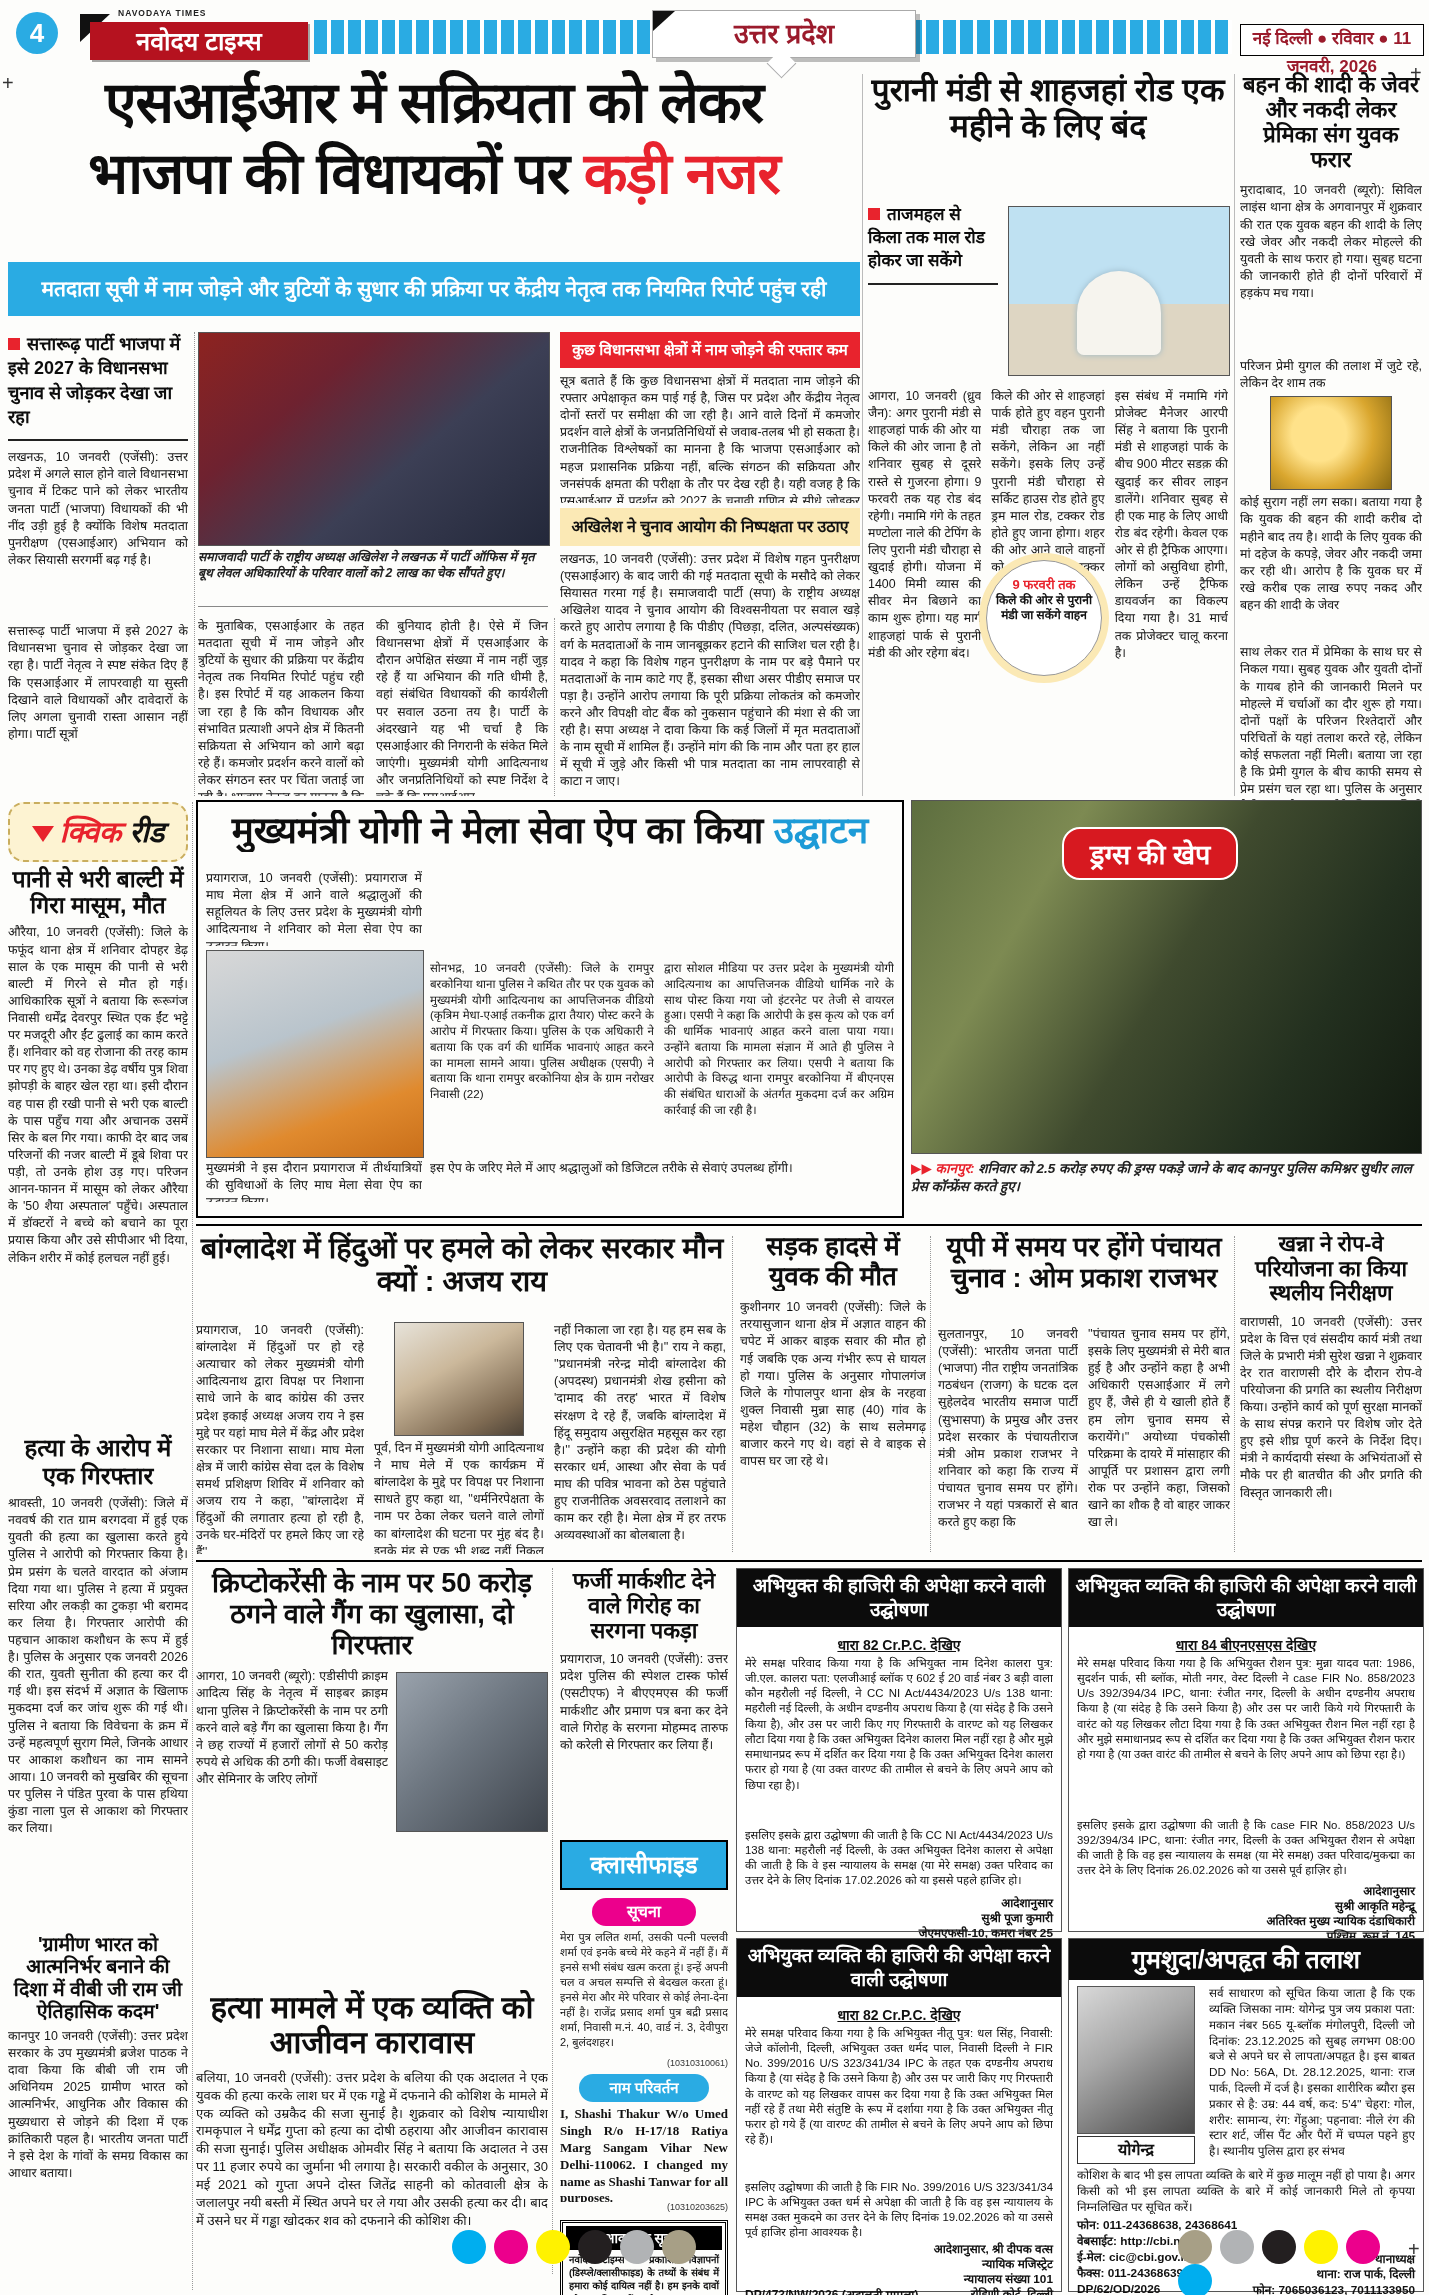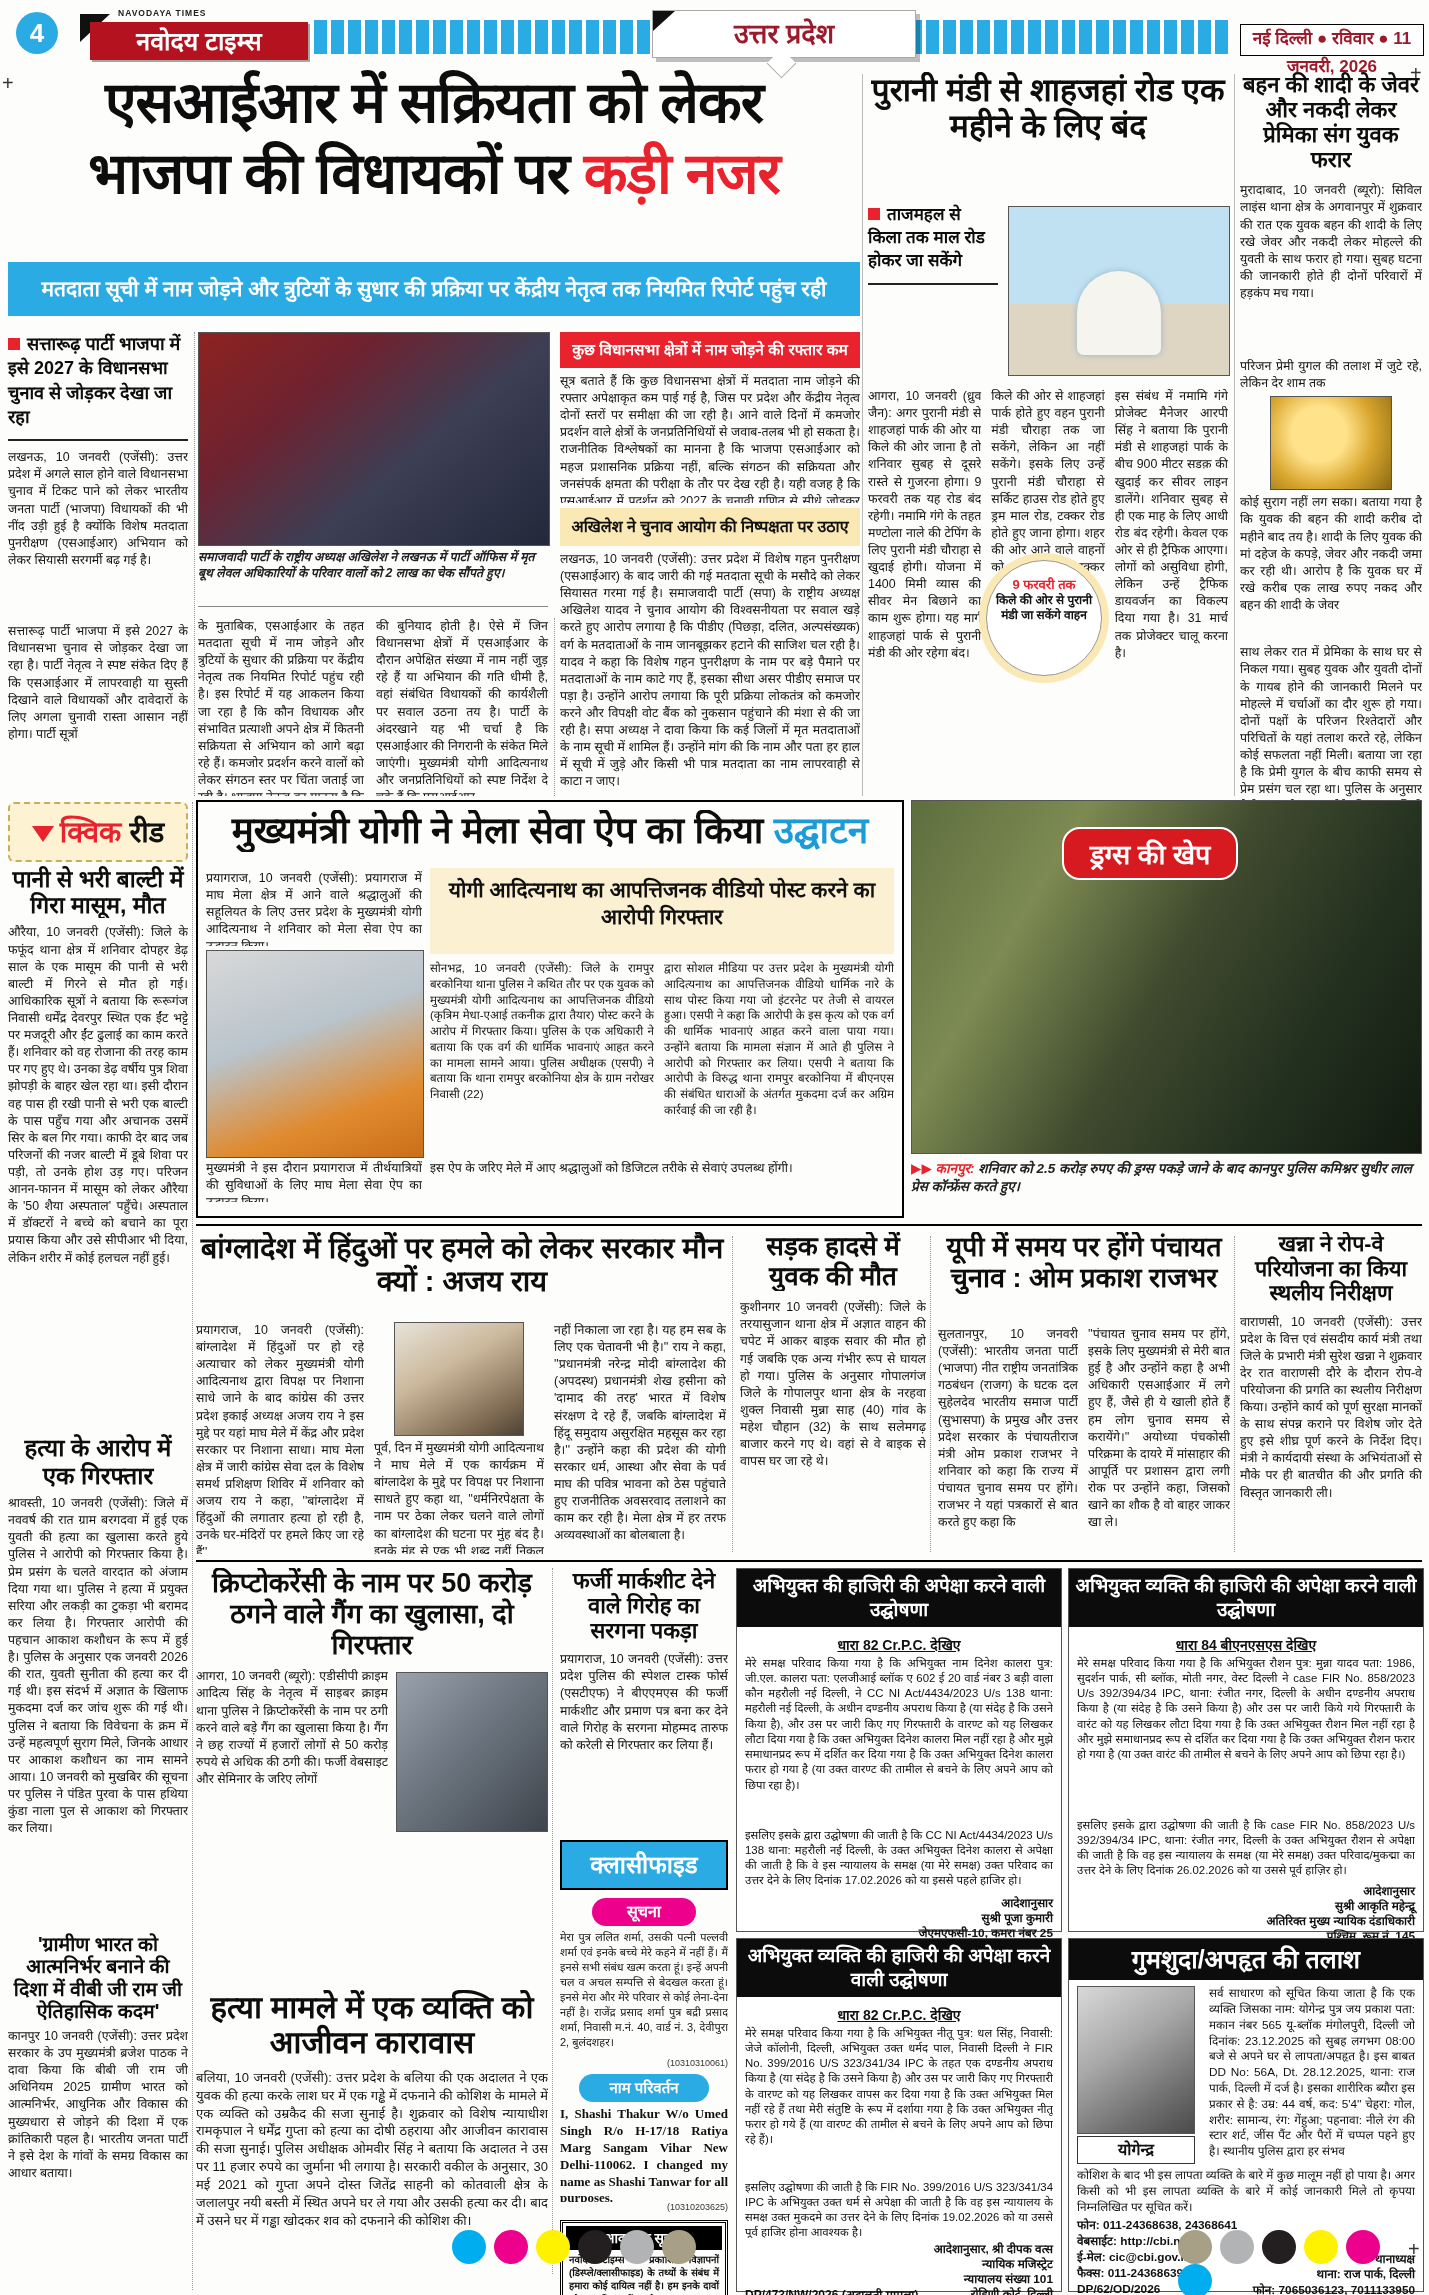--- a/index.html
+++ b/index.html
@@ -33,21 +33,21 @@
   .cnotice .nhead{background:#0c0c0c;color:#fff;font-weight:800;text-align:center;line-height:1.25;padding:5px 4px;}
   .cnotice .nsec{text-align:center;font-weight:800;text-decoration:underline;font-size:14px;margin:4px 0 2px;}
   .cnotice .nbody{font-size:11.4px;line-height:1.34;font-weight:500;text-align:justify;overflow:hidden;}
   .cnotice .nfoot{display:flex;justify-content:space-between;align-items:flex-end;}
   .nref{font-weight:800;font-size:12px;}
   .nsign{text-align:right;font-weight:700;font-size:11.8px;line-height:1.3;}
   .pill{color:#fff;font-weight:800;text-align:center;border-radius:16px;}
   .dot{display:inline-block;width:34px;height:34px;border-radius:50%;margin-right:8px;vertical-align:middle;}
   .vsep{border-left:1px dotted #999;width:0;}
   .hline{background:#000;}
-  .qr-head{background:#fdf3d2;border:2px dashed #c9ad5e;border-radius:6px;text-align:center;overflow:hidden;}
+  .qr-head{background:#fdf3d2;border:2px dashed #c9ad5e;border-radius:16px;text-align:center;overflow:hidden;font-style:italic;}
   .tri-red{display:inline-block;width:0;height:0;border-left:11px solid transparent;border-right:11px solid transparent;border-top:16px solid #e8232d;margin-right:6px;vertical-align:middle;}
   .regmark{font-size:20px;color:#333;font-weight:400;}
 </style>
 </head>
 <body>
 
 <div class="page">
 
   <div class="abs regmark" style="left:2px;top:72px;">+</div>
   <div class="abs regmark" style="left:1410px;top:62px;">+</div>
@@ -137,21 +137,20 @@
     <div class="body-txt jt" style="margin-top:6px;height:428px;">श्रावस्ती, 10 जनवरी (एजेंसी): जिले में नववर्ष की रात ग्राम बरगदवा में हुई एक युवती की हत्या का खुलासा करते हुये पुलिस ने आरोपी को गिरफ्तार किया है। प्रेम प्रसंग के चलते वारदात को अंजाम दिया गया था। पुलिस ने हत्या में प्रयुक्त सरिया और लकड़ी का टुकड़ा भी बरामद कर लिया है। गिरफ्तार आरोपी की पहचान आकाश कशौधन के रूप में हुई है। पुलिस के अनुसार एक जनवरी 2026 की रात, युवती सुनीता की हत्या कर दी गई थी। इस संदर्भ में अज्ञात के खिलाफ मुकदमा दर्ज कर जांच शुरू की गई थी। पुलिस ने बताया कि विवेचना के क्रम में उन्हें महत्वपूर्ण सुराग मिले, जिनके आधार पर आकाश कशौधन का नाम सामने आया। 10 जनवरी को मुखबिर की सूचना पर पुलिस ने पंडित पुरवा के पास हथिया कुंडा नाला पुल से आकाश को गिरफ्तार कर लिया।</div>
     <div class="hl center" style="font-size:19.5px;margin-top:10px;">'ग्रामीण भारत को आत्मनिर्भर बनाने की दिशा में वीबी जी राम जी ऐतिहासिक कदम'</div>
     <div class="body-txt jt" style="margin-top:6px;height:230px;">कानपुर 10 जनवरी (एजेंसी): उत्तर प्रदेश सरकार के उप मुख्यमंत्री ब्रजेश पाठक ने दावा किया कि बीबी जी राम जी अधिनियम 2025 ग्रामीण भारत को आत्मनिर्भर, आधुनिक और विकास की मुख्यधारा से जोड़ने की दिशा में एक क्रांतिकारी पहल है। भारतीय जनता पार्टी ने इसे देश के गांवों के समग्र विकास का आधार बताया।</div>
   </div>
 
   <div class="abs" style="left:196px;top:800px;width:708px;height:418px;border:2px solid #000;box-sizing:border-box;padding:8px;">
     <div class="hl center" style="font-size:37px;"><span>मुख्यमंत्री योगी ने मेला सेवा ऐप का किया </span><span style="color:#1d9bd7;">उद्घाटन</span></div>
     <div class="body-txt jt abs" style="left:8px;top:68px;width:216px;height:76px;">प्रयागराज, 10 जनवरी (एजेंसी): प्रयागराज में माघ मेला क्षेत्र में आने वाले श्रद्धालुओं की सहूलियत के लिए उत्तर प्रदेश के मुख्यमंत्री योगी आदित्यनाथ ने शनिवार को मेला सेवा ऐप का उद्घाटन किया।</div>
     <div class="photo ph-yogi abs" style="left:8px;top:148px;width:216px;height:206px;"></div>
     <div class="body-txt jt abs" style="left:8px;top:358px;width:216px;height:42px;">मुख्यमंत्री ने इस दौरान प्रयागराज में तीर्थयात्रियों की सुविधाओं के लिए माघ मेला सेवा ऐप का उद्घाटन किया।</div>
-    <div class="abs" style="left:232px;top:66px;width:464px;height:86px;background:#fcf0d2;text-align:center;font-weight:800;font-size:21px;line-height:1.3;padding-top:8px;box-sizing:border-box;">योगी आदित्यनाथ का आपत्तिजनक वीडियो पोस्ट करने का आरोपी गिरफ्तार</div>
     <div class="body-sm jt abs" style="left:232px;top:158px;width:224px;height:196px;">सोनभद्र, 10 जनवरी (एजेंसी): जिले के रामपुर बरकोनिया थाना पुलिस ने कथित तौर पर एक युवक को मुख्यमंत्री योगी आदित्यनाथ का आपत्तिजनक वीडियो (कृत्रिम मेधा-एआई तकनीक द्वारा तैयार) पोस्ट करने के आरोप में गिरफ्तार किया। पुलिस के एक अधिकारी ने बताया कि एक वर्ग की धार्मिक भावनाएं आहत करने का मामला सामने आया। पुलिस अधीक्षक (एसपी) ने बताया कि थाना रामपुर बरकोनिया क्षेत्र के ग्राम नरोखर निवासी (22)</div>
     <div class="body-sm jt abs" style="left:466px;top:158px;width:230px;height:196px;">द्वारा सोशल मीडिया पर उत्तर प्रदेश के मुख्यमंत्री योगी आदित्यनाथ का आपत्तिजनक वीडियो धार्मिक नारे के साथ पोस्ट किया गया जो इंटरनेट पर तेजी से वायरल हुआ। एसपी ने कहा कि आरोपी के इस कृत्य को एक वर्ग की धार्मिक भावनाएं आहत करने वाला पाया गया। उन्होंने बताया कि मामला संज्ञान में आते ही पुलिस ने आरोपी को गिरफ्तार कर लिया। एसपी ने बताया कि आरोपी के विरुद्ध थाना रामपुर बरकोनिया में बीएनएस की संबंधित धाराओं के अंतर्गत मुकदमा दर्ज कर अग्रिम कार्रवाई की जा रही है।</div>
     <div class="body-txt jt abs" style="left:232px;top:358px;width:464px;height:42px;">इस ऐप के जरिए मेले में आए श्रद्धालुओं को डिजिटल तरीके से सेवाएं उपलब्ध होंगी।</div>
   </div>
 
   <div class="abs" style="left:911px;top:800px;width:511px;height:418px;">
     <div class="photo ph-drugs" style="width:509px;height:352px;position:relative;">
       <div class="abs" style="left:150px;top:26px;background:#d71920;color:#fff;font-weight:800;font-size:27px;padding:6px 26px;border-radius:18px;border:2px solid #fff;">ड्रग्स की खेप</div>
     </div>
     <div style="margin-top:6px;font-size:13.5px;line-height:1.35;font-style:italic;font-weight:700;color:#222;">

